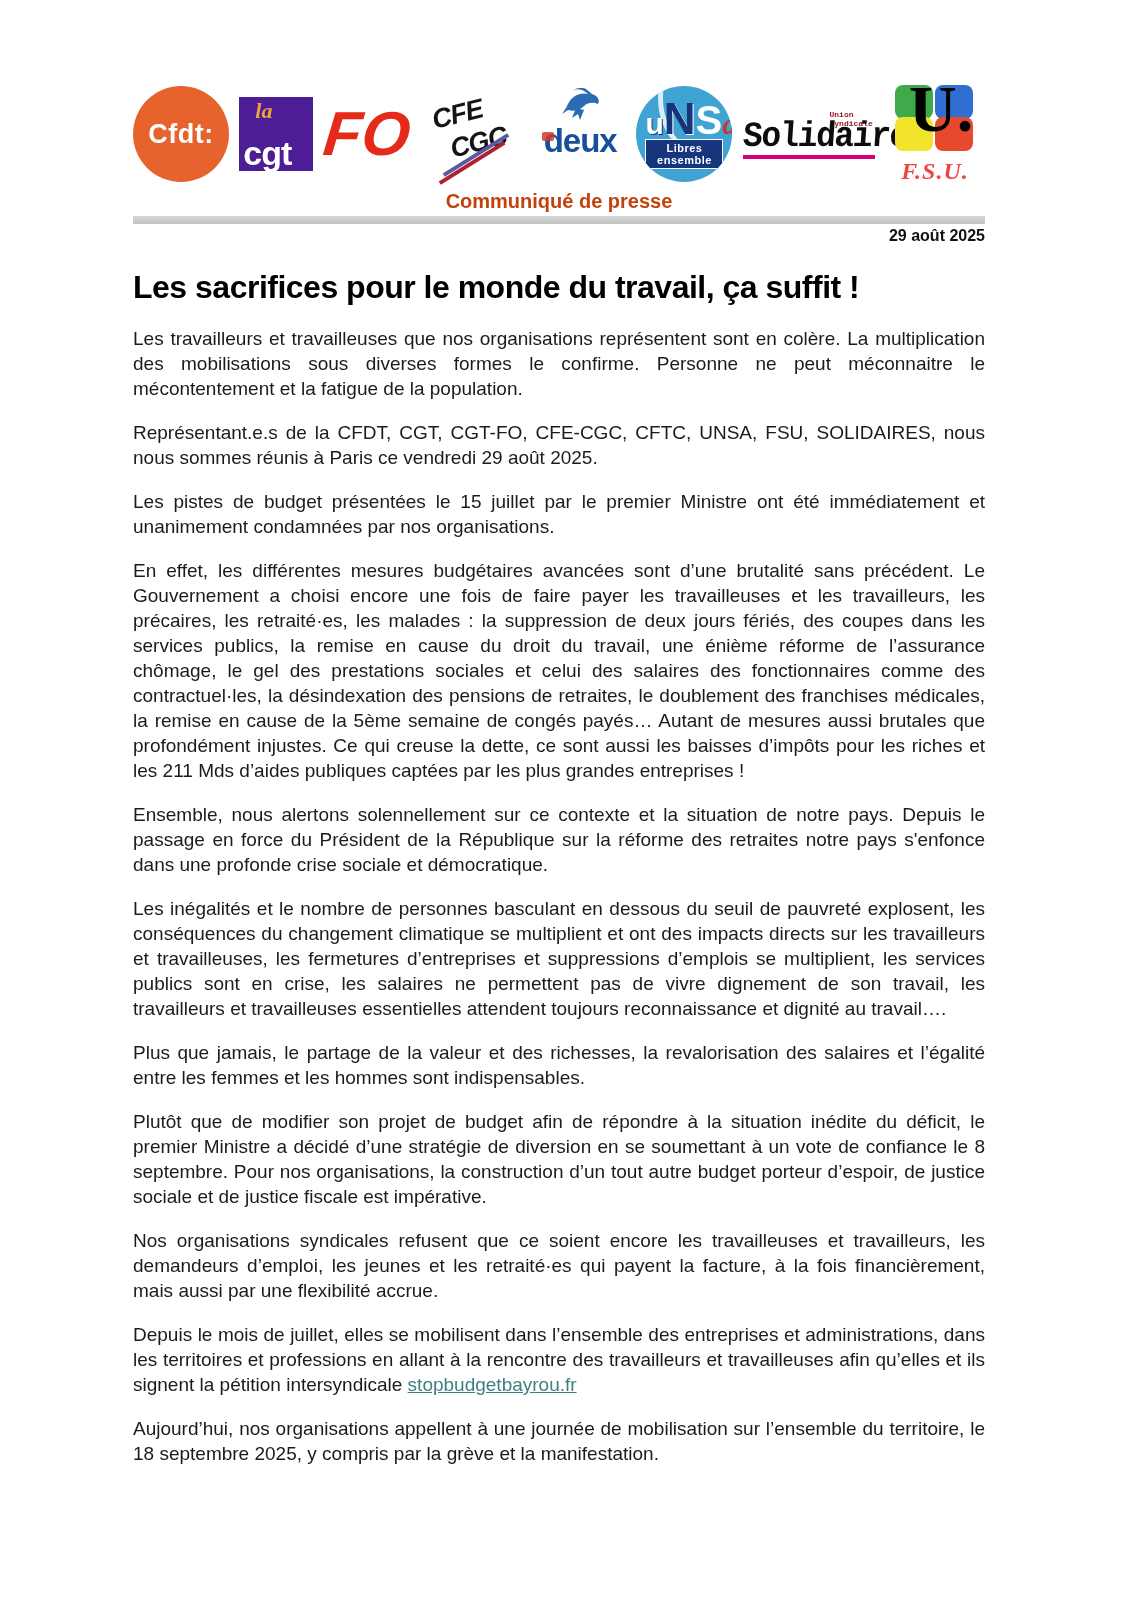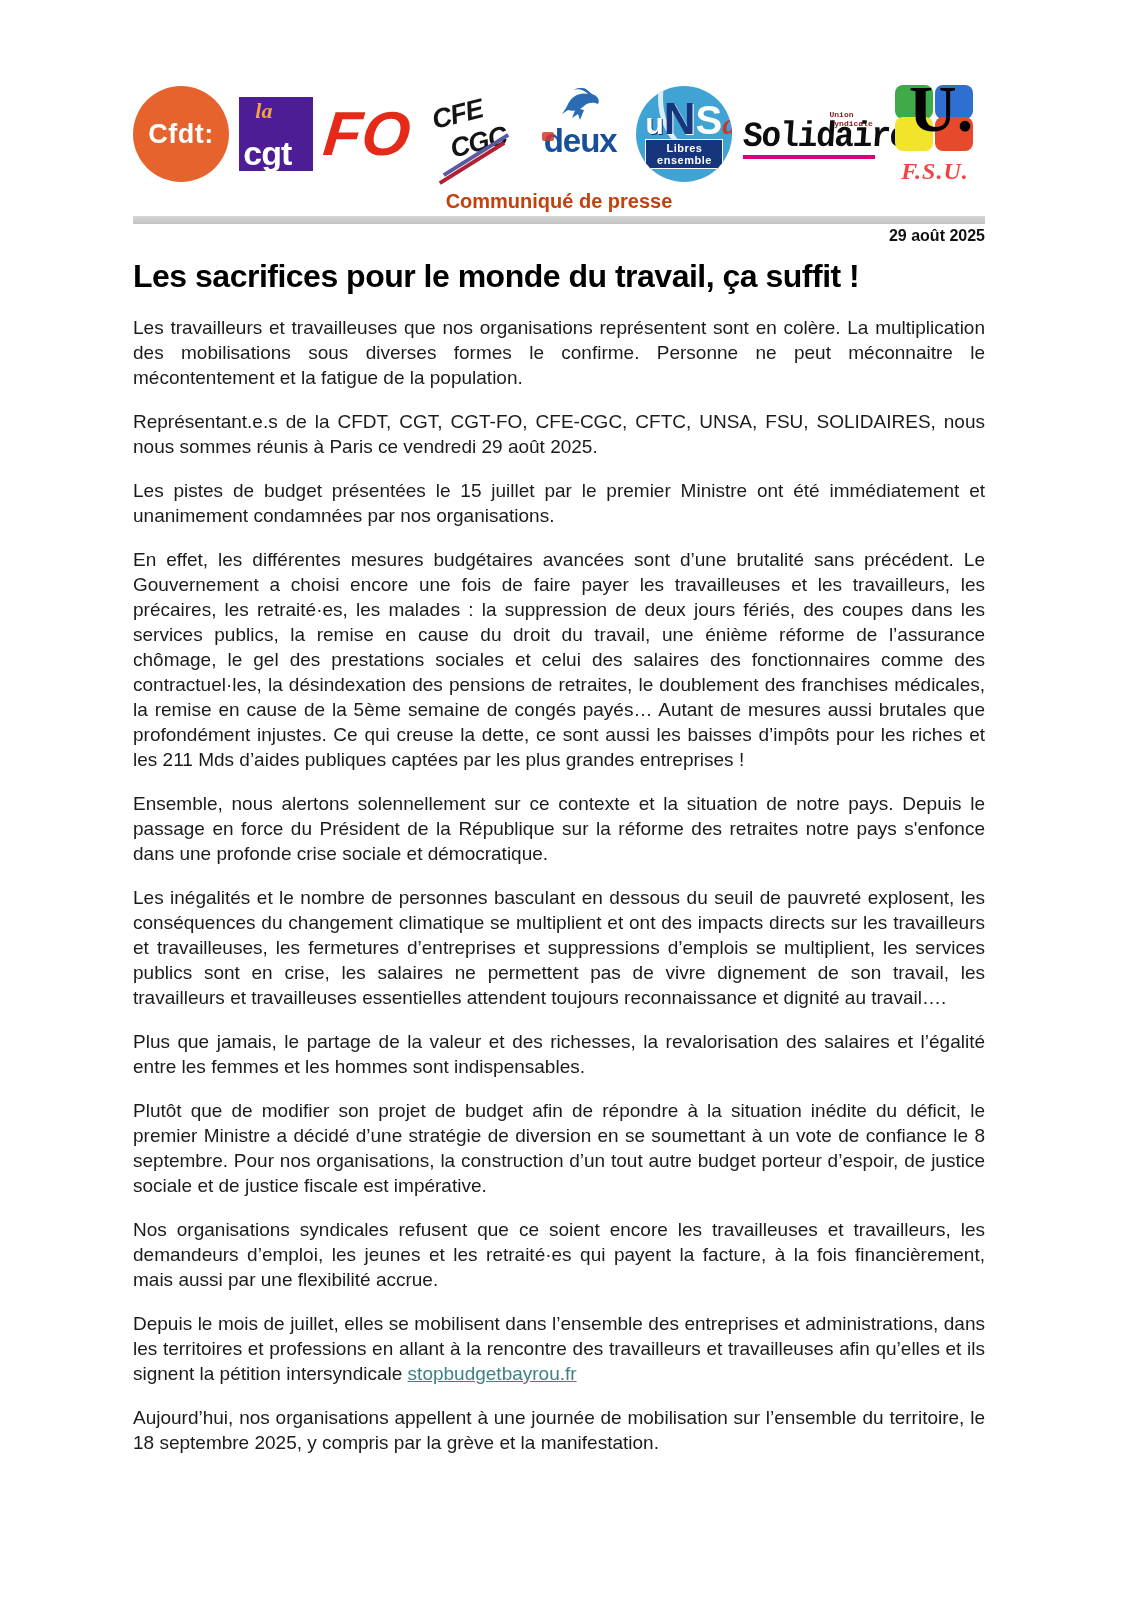--- a/index.html
+++ b/index.html
@@ -136,21 +136,21 @@
     background: linear-gradient(#d6d6d6, #c3c3c3);
   }
   .date {
     margin-top: 3px;
     text-align: right;
     font-weight: bold;
     font-size: 16px;
     color: #111;
   }
   h1.title {
-    margin: 13px 0 20px 0;
+    margin: 24px 0 20px 0;
     font-size: 32px;
     font-weight: bold;
     color: #000;
     letter-spacing: -0.5px;
   }
 
   
   .body-p {
     margin: 0 0 19px 0;
     font-size: 19px;

